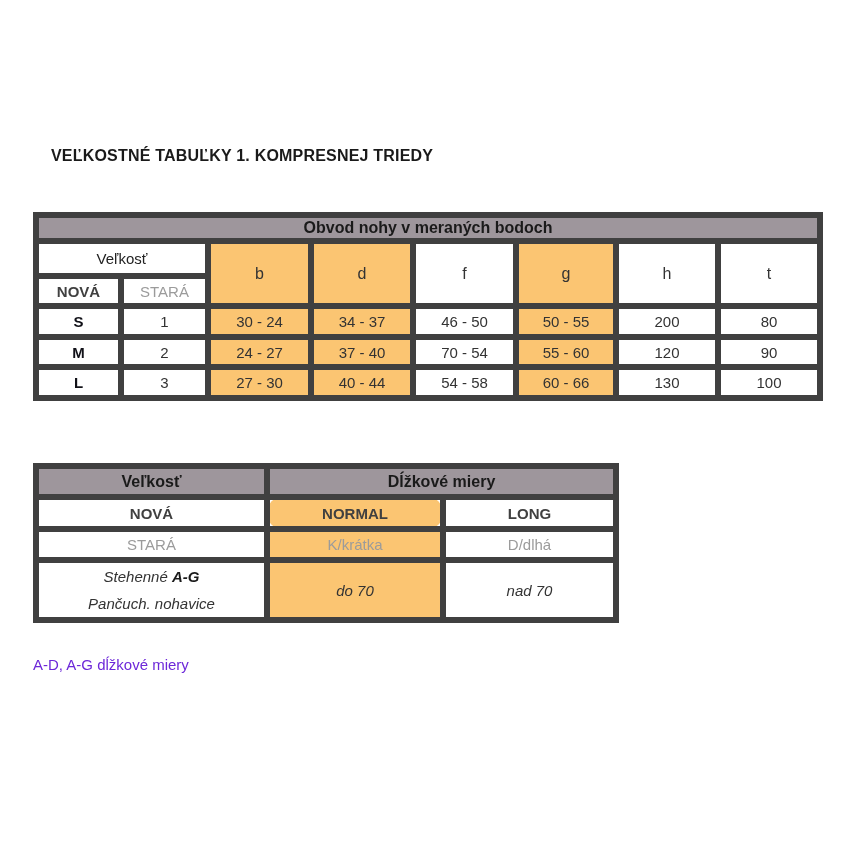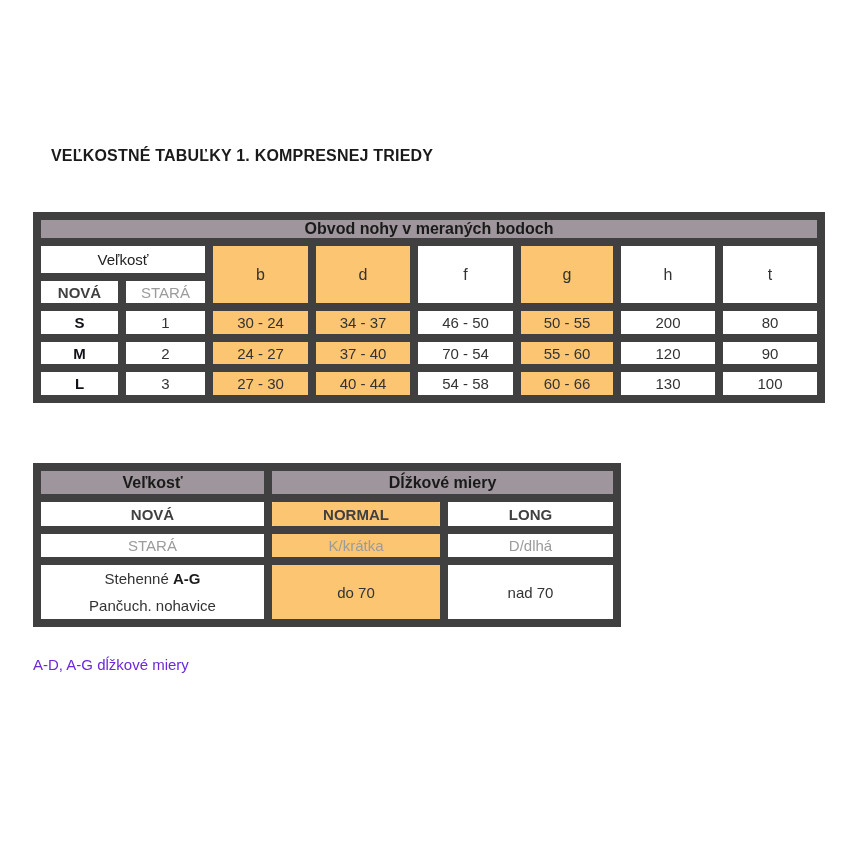--- a/index.html
+++ b/index.html
@@ -14,37 +14,37 @@
     font-size: 16px; font-weight: bold; color: #1a1a1a;
     letter-spacing: 0.2px; white-space: nowrap;
   }
   table {
     border-collapse: collapse; table-layout: fixed;
     position: absolute; left: 33px;
     font-size: 15px; text-align: center;
   }
   #circumference-table { top: 212px; width: 784px; }
   #length-table { top: 463px; width: 580px; }
-  td { border: 8px solid #404040; padding: 0 2px; vertical-align: middle; }
+  td { border: 6px solid #404040; padding: 0 2px; vertical-align: middle; }
   .hdr-gray td {
     background: #9e969c; color: #1a1a1a; font-weight: bold; font-size: 16px;
   }
   .orange { background: #fbc572; }
   .size-hdr { color: #222222; }
   .meas-col { color: #333333; font-size: 16px; }
   .red-text { color: #404040; font-weight: bold; border-radius: 15px; }
   .muted { color: #9b9b9b; border-radius: 9px; }
   .new-size { font-weight: bold; color: #111118; }
   .bold-part { font-weight: bold; color: #1a1a1a; }
   .row-h26 { height: 26px; }
   .row-h30 { height: 30px; }
   .row-h31 { height: 31px; }
   .row-h32 { height: 32px; }
   .row-h35 { height: 35px; }
-  .row-h62 { height: 58px; }
+  .row-h62 { height: 58px; font-style: italic; }
   .footnote {
     position: absolute; left: 33px; top: 656px;
     font-size: 15px; color: #6d28d9;
   }
   .two-line { line-height: 1.8; }
 </style>
 </head>
 <body>
 
 <div class="page-title">VEĽKOSTNÉ TABUĽKY 1. KOMPRESNEJ TRIEDY</div>

